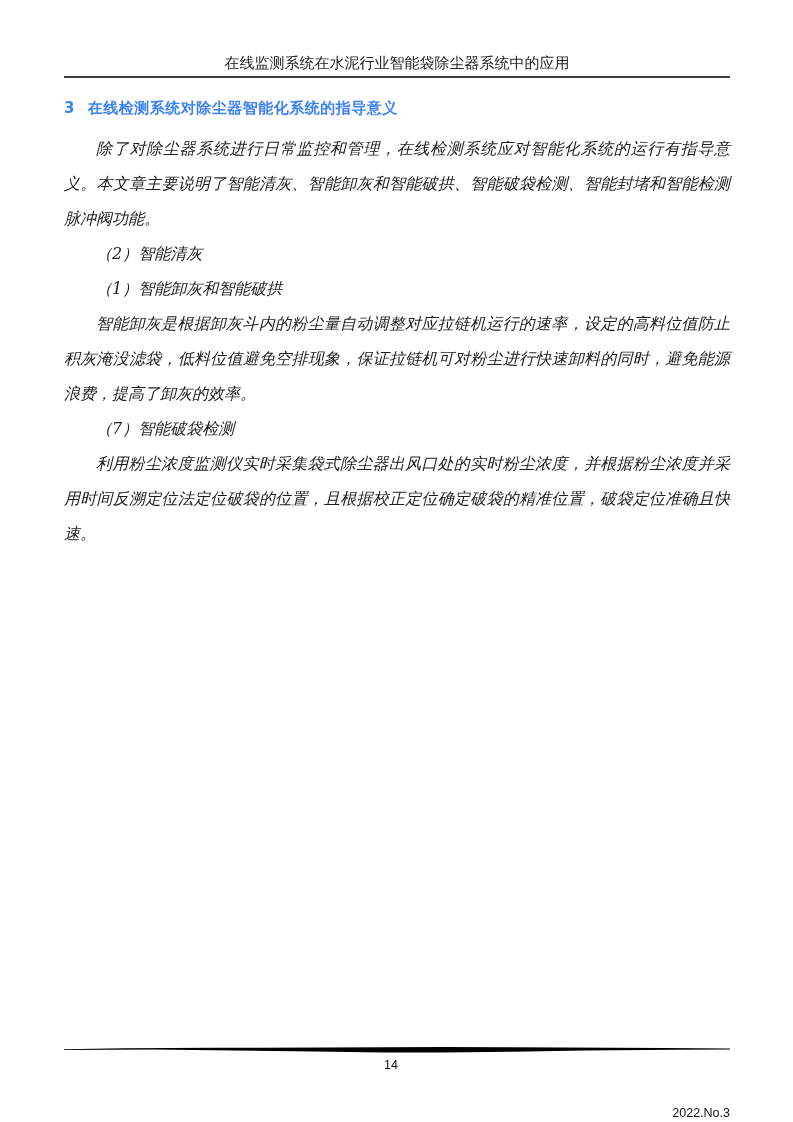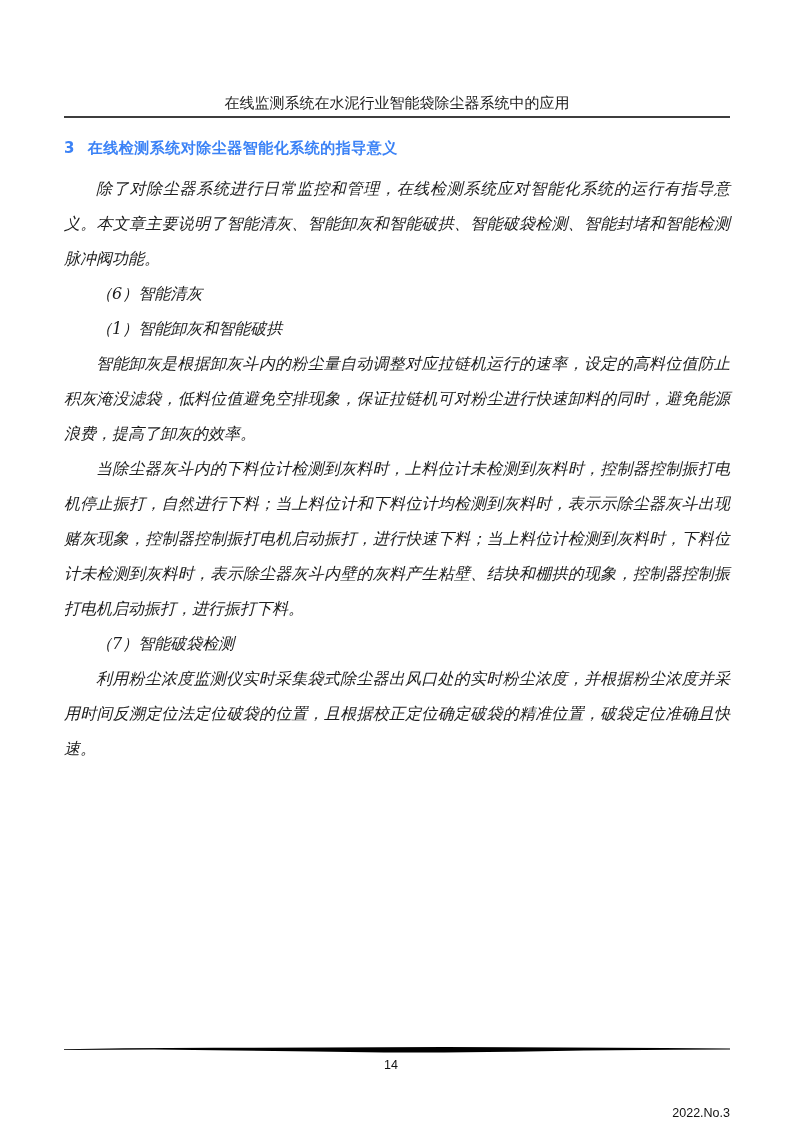--- a/index.html
+++ b/index.html
@@ -17,21 +17,21 @@
     overflow: hidden;
     font-family: "DejaVu Serif", serif;
   }
   .content {
     position: absolute;
     left: 64px;
     right: 63px;
     top: 0;
   }
   .running-title {
-    padding-top: 92px;
+    padding-top: 52px;
     text-align: center;
     font-size: 15px;
     line-height: 22px;
     color: #222222;
     font-family: "DejaVu Serif", serif;
   }
   .header-rule {
     margin-top: 2px;
     height: 0;
     border-top: 2px solid #3d3d3d;
@@ -103,24 +103,23 @@
 
     <div class="running-title">在线监测系统在水泥行业智能袋除尘器系统中的应用</div>
 
     <div class="header-rule"></div>
 
     <h1 class="section-heading">
       <span class="num">3</span><span>在线检测系统对除尘器智能化系统的指导意义</span>
     </h1>
 
     <p class="para">除了对除尘器系统进行日常监控和管理，在线检测系统应对智能化系统的运行有指导意义。本文章主要说明了智能清灰、智能卸灰和智能破拱、智能破袋检测、智能封堵和智能检测脉冲阀功能。</p>
-    <p class="para sub">（6）智能清灰</p>
+    <p class="para sub">（2）智能清灰</p>
     <p class="para sub">（1）智能卸灰和智能破拱</p>
     <p class="para">智能卸灰是根据卸灰斗内的粉尘量自动调整对应拉链机运行的速率，设定的高料位值防止积灰淹没滤袋，低料位值避免空排现象，保证拉链机可对粉尘进行快速卸料的同时，避免能源浪费，提高了卸灰的效率。</p>
-    <p class="para">当除尘器灰斗内的下料位计检测到灰料时，上料位计未检测到灰料时，控制器控制振打电机停止振打，自然进行下料；当上料位计和下料位计均检测到灰料时，表示示除尘器灰斗出现 赌灰现象，控制器控制振打电机启动振打，进行快速下料；当上料位计检测到灰料时，下料位计未检测到灰料时，表示除尘器灰斗内壁的灰料产生粘壁、结块和棚拱的现象，控制器控制振打电机启动振打，进行振打下料。</p>
     <p class="para sub">（7）智能破袋检测</p>
     <p class="para">利用粉尘浓度监测仪实时采集袋式除尘器出风口处的实时粉尘浓度，并根据粉尘浓度并采用时间反溯定位法定位破袋的位置，且根据校正定位确定破袋的精准位置，破袋定位准确且快速。</p>
 
   </div>
 
   <div class="footer">
     <svg class="footer-rule-svg" viewBox="0 0 666 9" preserveAspectRatio="none">
       <polygon fill="#000000" points="
         0,3.2 60,2.2 150,1.8 260,1.4 380,1.0 500,1.5 600,2.0 666,2.6
         666,3.4 610,3.8 520,4.6 450,5.8 380,6.6 320,6.4 250,5.6 170,4.4 90,3.6 0,3.9"></polygon>

